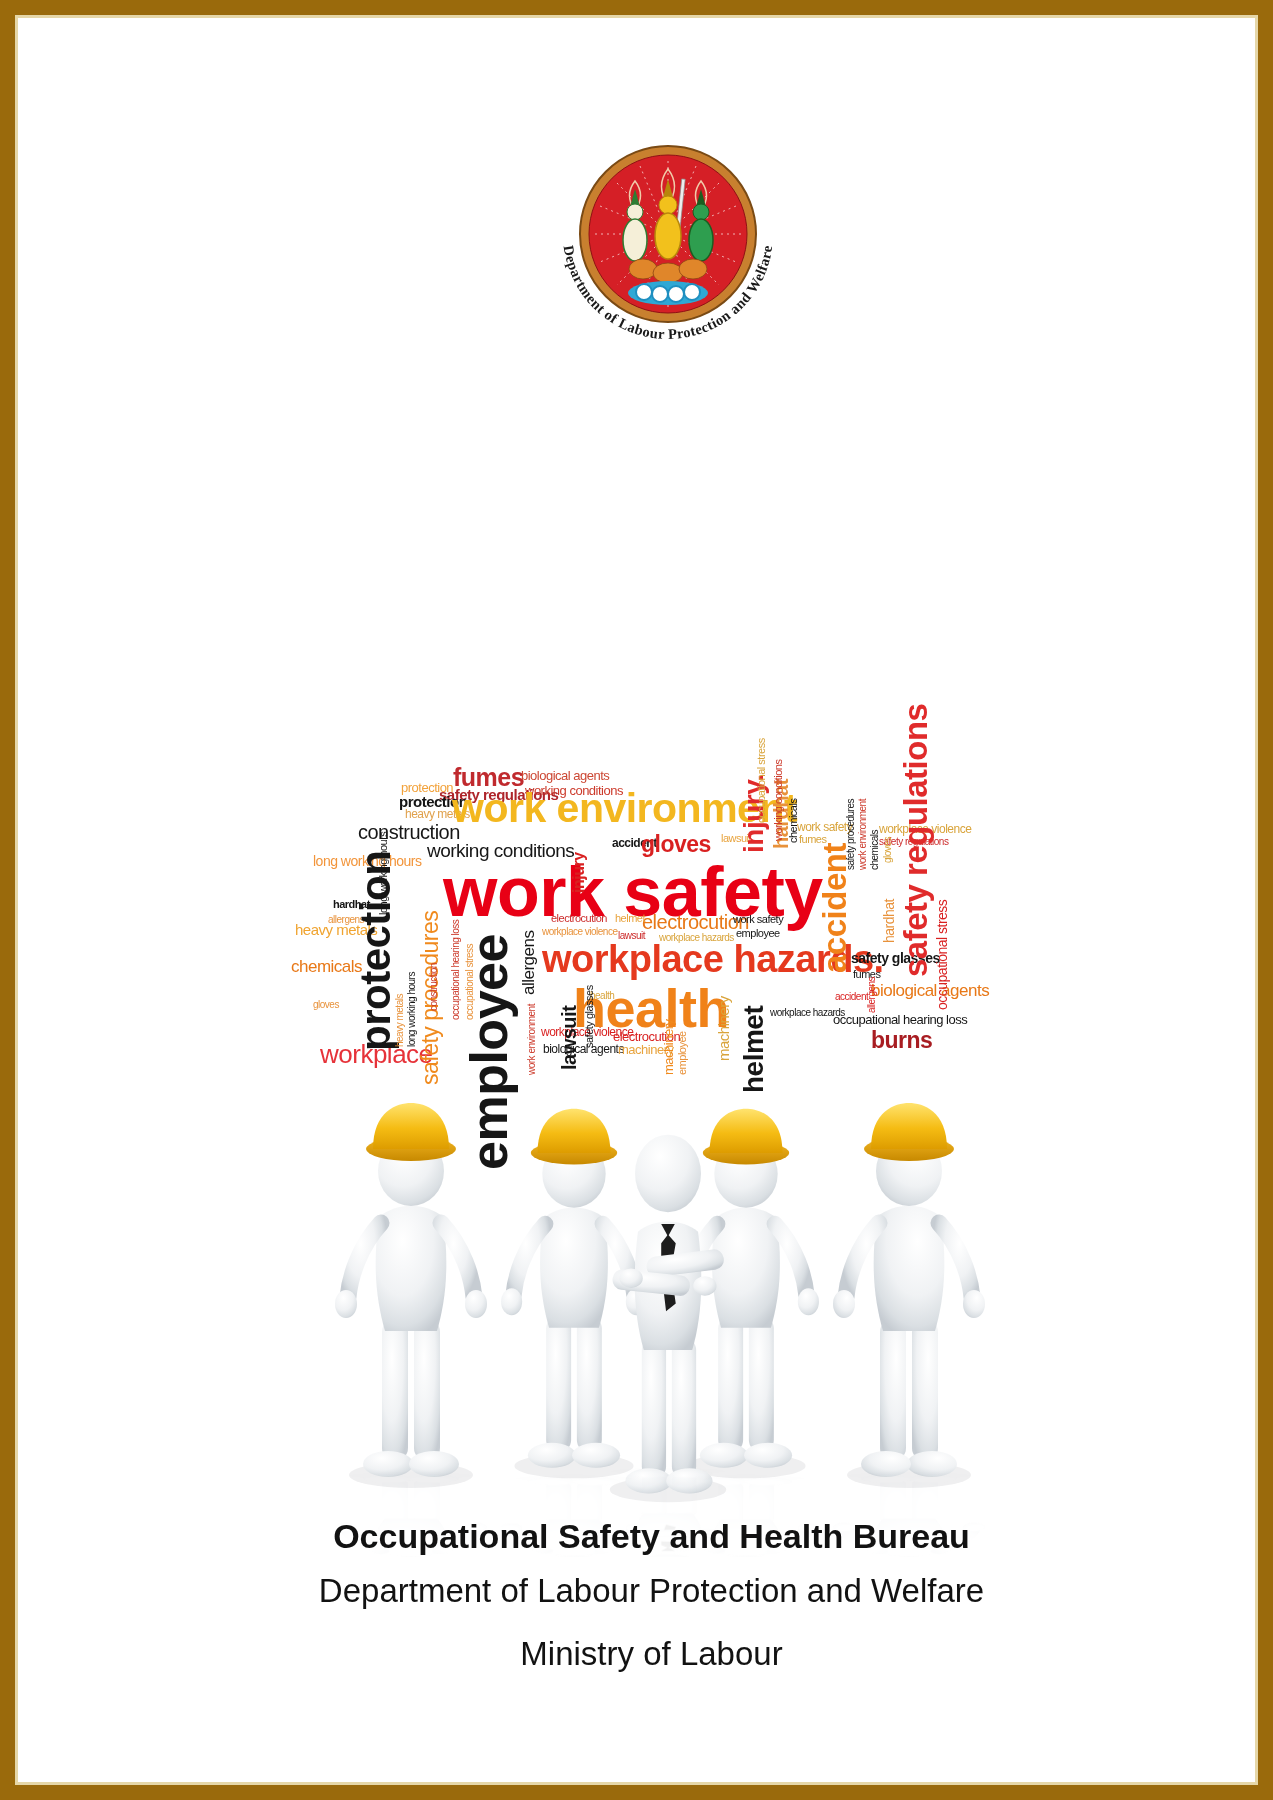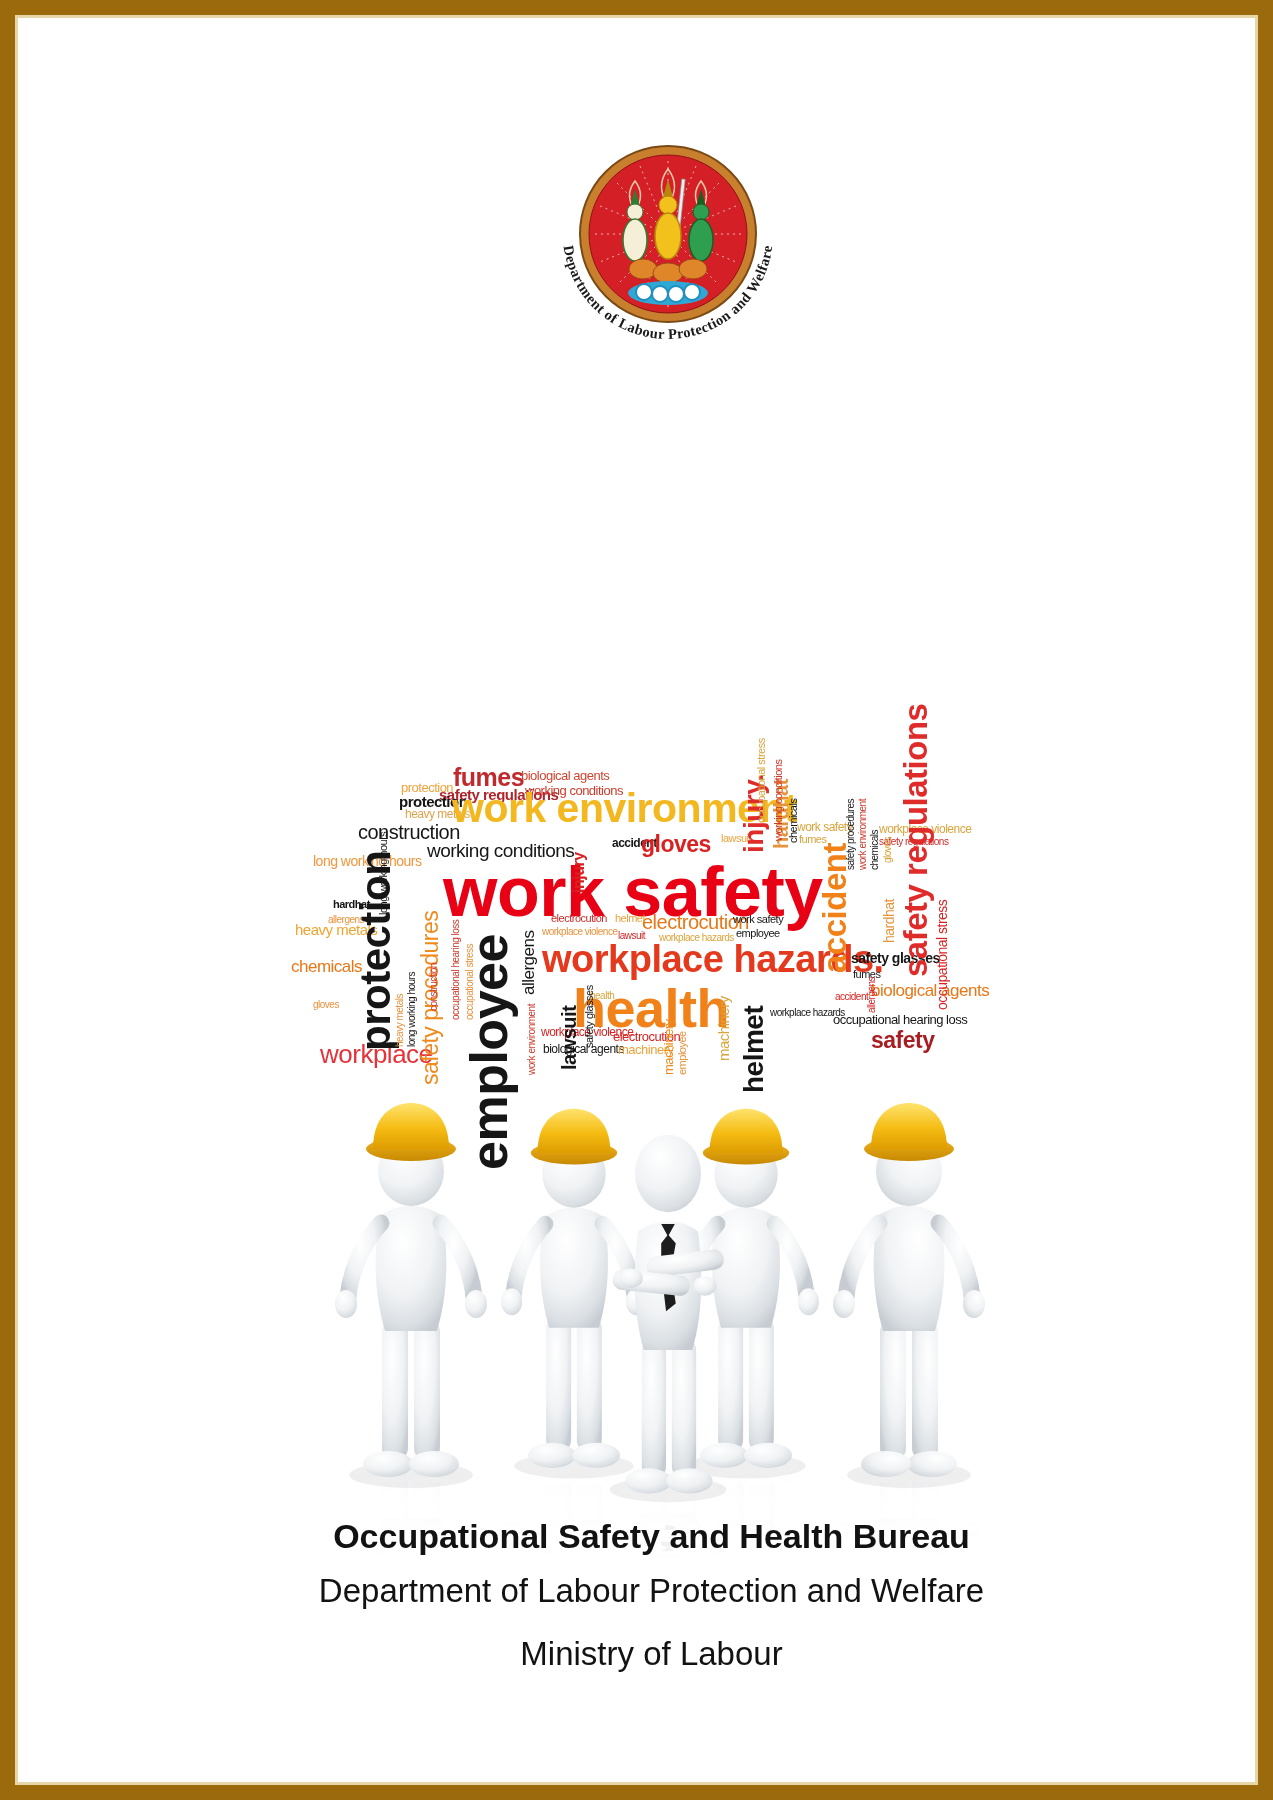--- a/index.html
+++ b/index.html
@@ -153,21 +153,21 @@
       <span style="left: 600px; top: 898px; font-size: 11px; color: rgb(232, 163, 61); font-weight: 400;">helmet</span>
       <span style="left: 603px; top: 916px; font-size: 10px; color: rgb(204, 42, 42); font-weight: 400;">lawsuit</span>
       <span style="left: 644px; top: 918px; font-size: 10px; color: rgb(217, 164, 59); font-weight: 400;">workplace hazards</span>
       <span style="left: 718px; top: 899px; font-size: 11px; color: rgb(22, 22, 22); font-weight: 400;">work safety</span>
       <span style="left: 721px; top: 913px; font-size: 11px; color: rgb(22, 22, 22); font-weight: 400;">employee</span>
       <span style="left: 836px; top: 936px; font-size: 14px; color: rgb(22, 22, 22); font-weight: 700;">safety glasses</span>
       <span style="left: 838px; top: 954px; font-size: 11px; color: rgb(22, 22, 22); font-weight: 400;">fumes</span>
       <span style="left: 820px; top: 977px; font-size: 10px; color: rgb(217, 33, 33); font-weight: 400;">accident</span>
       <span style="left: 856px; top: 967px; font-size: 17px; color: rgb(232, 120, 23); font-weight: 400;">biological agents</span>
       <span style="left: 818px; top: 998px; font-size: 13px; color: rgb(22, 22, 22); font-weight: 400;">occupational hearing loss</span>
-      <span style="left: 856px; top: 1014px; font-size: 23px; color: rgb(168, 29, 34); font-weight: 700;">safety</span>
+      <span style="left: 856px; top: 1014px; font-size: 23px; color: rgb(168, 29, 34); font-weight: 700;">burns</span>
       <span style="left: 755px; top: 993px; font-size: 10px; color: rgb(22, 22, 22); font-weight: 400;">workplace hazards</span>
       <span style="left: 575px; top: 976px; font-size: 10px; color: rgb(217, 164, 59); font-weight: 400;">health</span>
       <span style="left: 526px; top: 1011px; font-size: 12px; color: rgb(217, 33, 33); font-weight: 400;">workplace violence</span>
       <span style="left: 528px; top: 1028px; font-size: 12px; color: rgb(22, 22, 22); font-weight: 400;">biological agents</span>
       <span style="left: 598px; top: 1015px; font-size: 13px; color: rgb(217, 33, 33); font-weight: 400;">electrocution</span>
       <span style="left: 603px; top: 1028px; font-size: 13px; color: rgb(232, 163, 61); font-weight: 400;">machinery</span>
       <span style="left: 864px; top: 808px; font-size: 12px; color: rgb(217, 164, 59); font-weight: 400;">workplace violence</span>
       <span style="left: 864px; top: 822px; font-size: 10px; color: rgb(204, 42, 42); font-weight: 400;">safety regulations</span>
       <span style="left: 782px; top: 806px; font-size: 12px; color: rgb(217, 164, 59); font-weight: 400;">work safety</span>
       <span style="left: 784px; top: 819px; font-size: 11px; color: rgb(217, 164, 59); font-weight: 400;">fumes</span>

